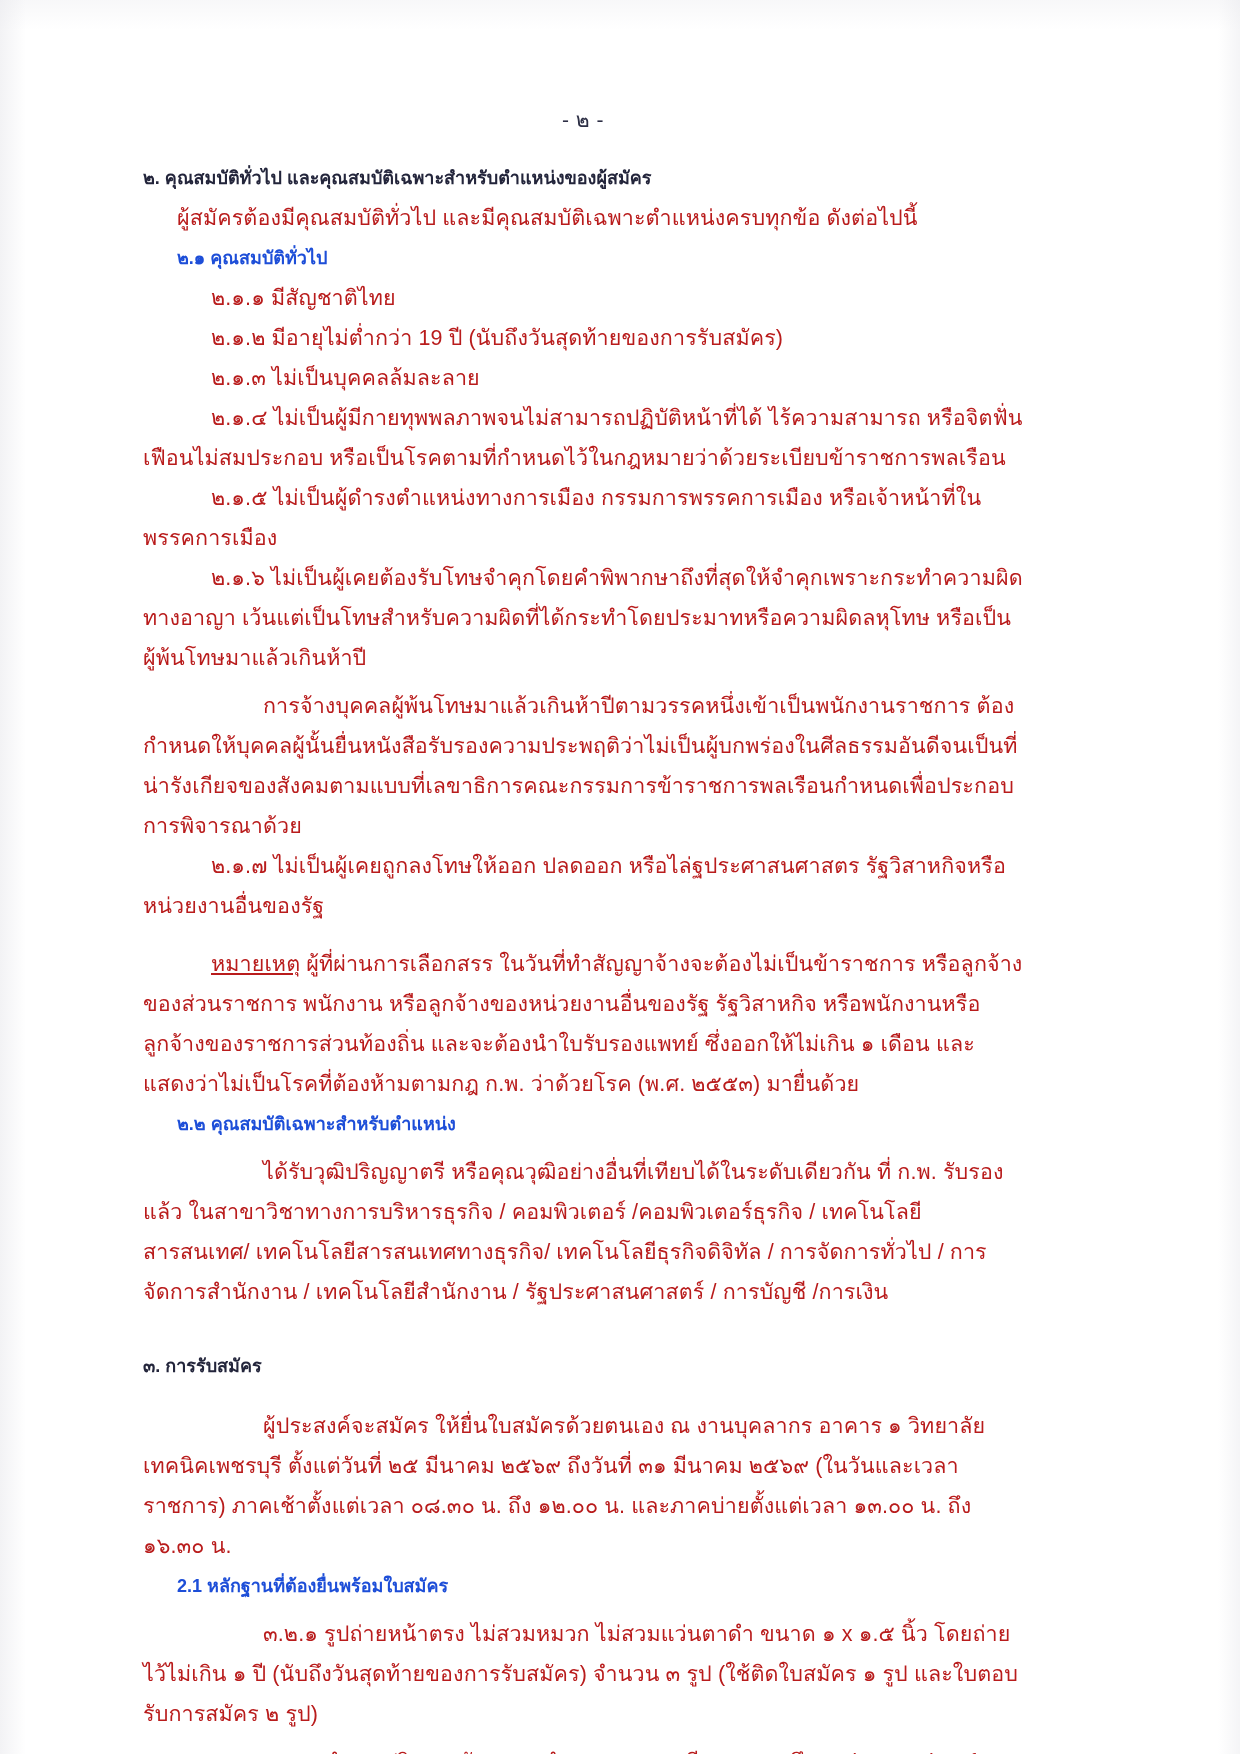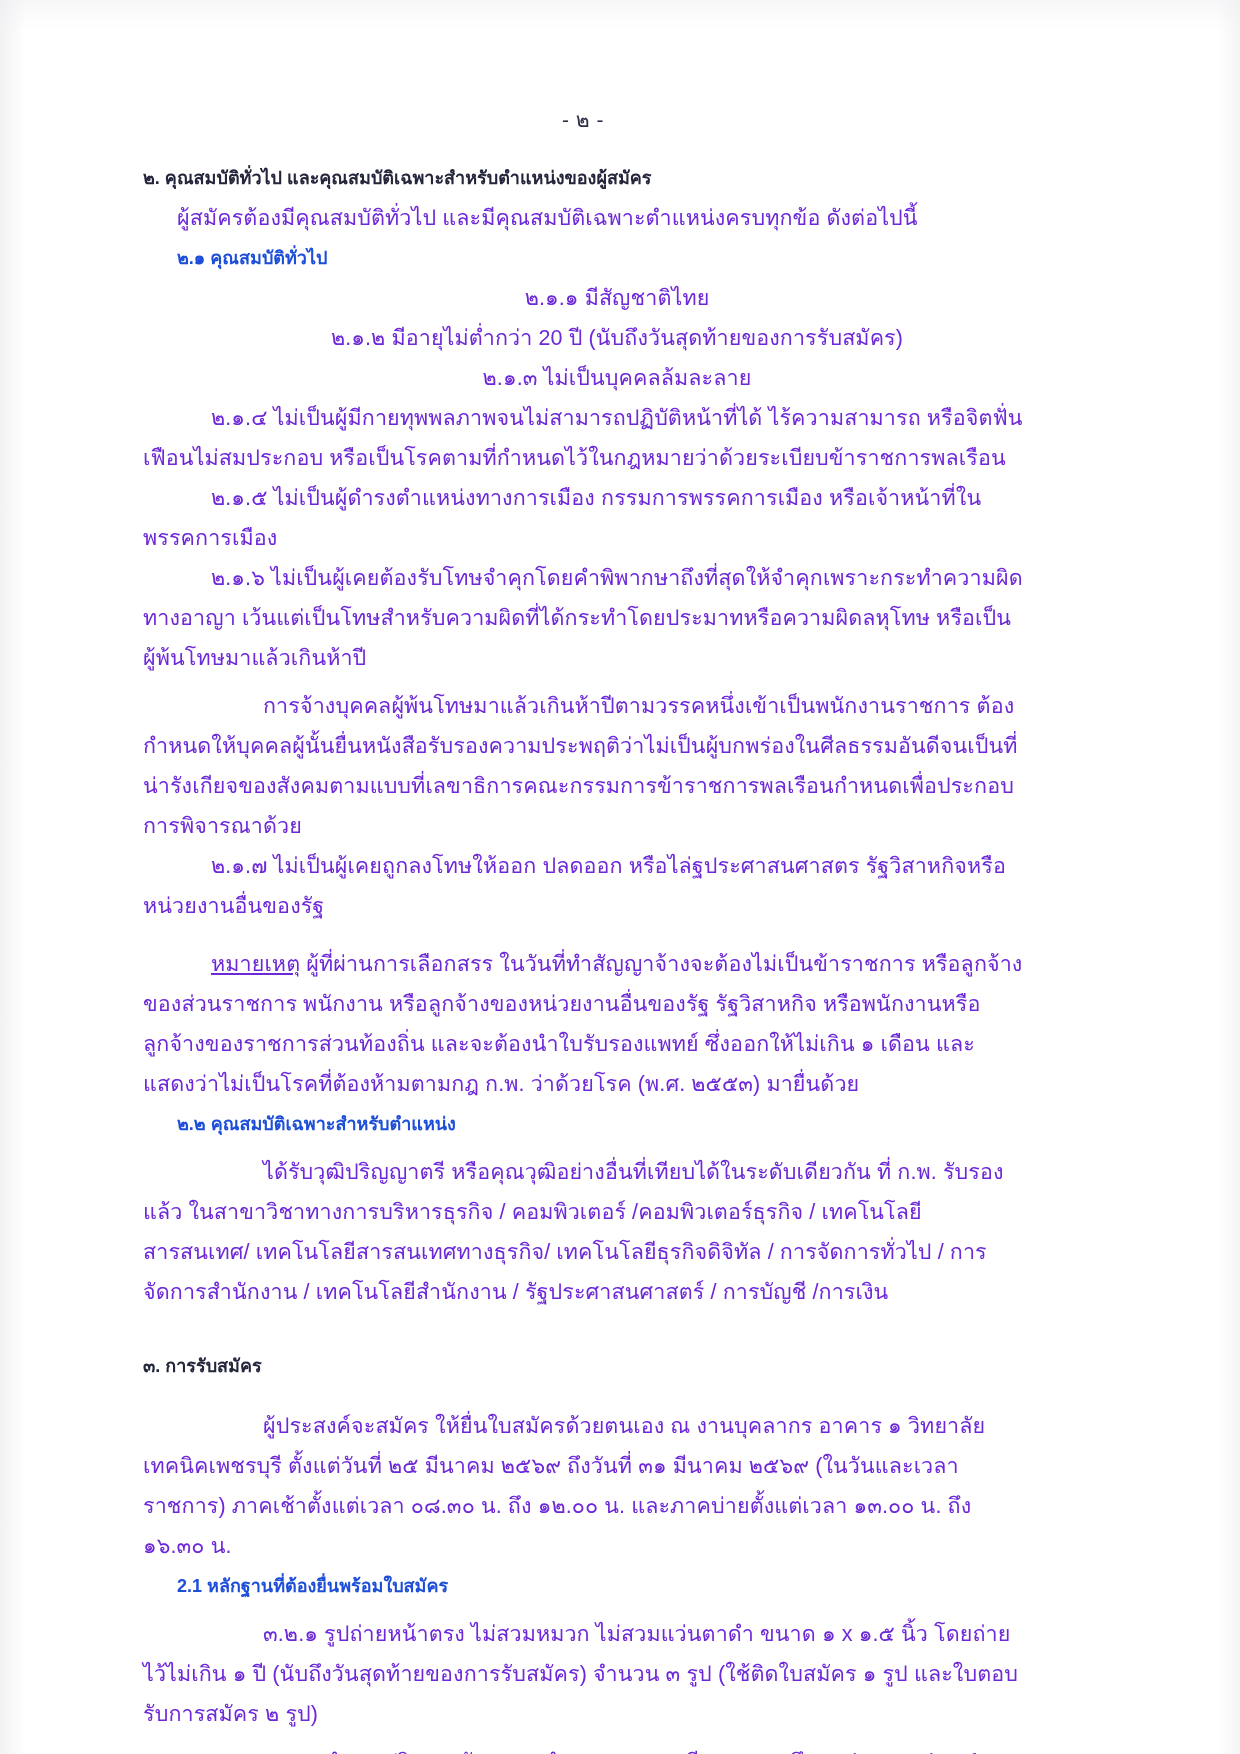--- a/index.html
+++ b/index.html
@@ -42,31 +42,31 @@
   .page-number {
     text-align: center;
     font-size: 21px;
     color: #2d2f45;
     margin-top: 103px;
     letter-spacing: .5px;
   }
   .body-text {
     font-size: 21.5px;
     line-height: 40px;
-    color: #6d28d9;
+    color: #b91c1c;
     letter-spacing: 0.1px;
     text-align: left;
   }
   .underline {
     text-decoration: underline;
     font-weight: normal;
   }
   
   .ind-1 { padding-left: 34px; }   
-  .ind-2 { padding-left: 68px; text-align: center; }  
+  .ind-2 { padding-left: 68px; }  
   .hang  { text-indent: 68px; }    
   .hang-deep { text-indent: 120px; margin-top: 8px; }
   .sec-head {
     font-size: 18px;
     font-weight: bold;
     color: #23253b;
     line-height: 40px;
   }
   .sub-head {
     font-size: 18px;
@@ -90,21 +90,21 @@
 
     <div class="gap-md"></div>
 
     <div class="sec-head">๒. คุณสมบัติทั่วไป และคุณสมบัติเฉพาะสำหรับตำแหน่งของผู้สมัคร</div>
 
     <div class="body-text ind-1">ผู้สมัครต้องมีคุณสมบัติทั่วไป และมีคุณสมบัติเฉพาะตำแหน่งครบทุกข้อ ดังต่อไปนี้</div>
 
     <div class="sub-head ind-1">๒.๑ คุณสมบัติทั่วไป</div>
 
     <div class="body-text ind-2">๒.๑.๑ มีสัญชาติไทย</div>
-    <div class="body-text ind-2">๒.๑.๒ มีอายุไม่ต่ำกว่า 20 ปี (นับถึงวันสุดท้ายของการรับสมัคร)</div>
+    <div class="body-text ind-2">๒.๑.๒ มีอายุไม่ต่ำกว่า 19 ปี (นับถึงวันสุดท้ายของการรับสมัคร)</div>
     <div class="body-text ind-2">๒.๑.๓ ไม่เป็นบุคคลล้มละลาย</div>
 
     <div class="body-text hang">๒.๑.๔ ไม่เป็นผู้มีกายทุพพลภาพจนไม่สามารถปฏิบัติหน้าที่ได้ ไร้ความสามารถ หรือจิตฟั่นเฟือนไม่สมประกอบ หรือเป็นโรคตามที่กำหนดไว้ในกฎหมายว่าด้วยระเบียบข้าราชการพลเรือน</div>
     <div class="body-text hang">๒.๑.๕ ไม่เป็นผู้ดำรงตำแหน่งทางการเมือง กรรมการพรรคการเมือง หรือเจ้าหน้าที่ในพรรคการเมือง</div>
     <div class="body-text hang">๒.๑.๖ ไม่เป็นผู้เคยต้องรับโทษจำคุกโดยคำพิพากษาถึงที่สุดให้จำคุกเพราะกระทำความผิดทางอาญา เว้นแต่เป็นโทษสำหรับความผิดที่ได้กระทำโดยประมาทหรือความผิดลหุโทษ หรือเป็นผู้พ้นโทษมาแล้วเกินห้าปี</div>
     <div class="body-text hang-deep">การจ้างบุคคลผู้พ้นโทษมาแล้วเกินห้าปีตามวรรคหนึ่งเข้าเป็นพนักงานราชการ ต้องกำหนดให้บุคคลผู้นั้นยื่นหนังสือรับรองความประพฤติว่าไม่เป็นผู้บกพร่องในศีลธรรมอันดีจนเป็นที่น่ารังเกียจของสังคมตามแบบที่เลขาธิการคณะกรรมการข้าราชการพลเรือนกำหนดเพื่อประกอบการพิจารณาด้วย</div>
     <div class="body-text hang">๒.๑.๗ ไม่เป็นผู้เคยถูกลงโทษให้ออก ปลดออก หรือไล่ฐประศาสนศาสตร รัฐวิสาหกิจหรือหน่วยงานอื่นของรัฐ</div>
 
     <div class="body-text hang note-block"><span class="underline">หมายเหตุ</span> <span>ผู้ที่ผ่านการเลือกสรร ในวันที่ทำสัญญาจ้างจะต้องไม่เป็นข้าราชการ หรือลูกจ้างของส่วนราชการ พนักงาน หรือลูกจ้างของหน่วยงานอื่นของรัฐ รัฐวิสาหกิจ หรือพนักงานหรือลูกจ้างของราชการส่วนท้องถิ่น และจะต้องนำใบรับรองแพทย์ ซึ่งออกให้ไม่เกิน ๑ เดือน และแสดงว่าไม่เป็นโรคที่ต้องห้ามตามกฎ ก.พ. ว่าด้วยโรค (พ.ศ. ๒๕๕๓) มายื่นด้วย</span></div>
 

